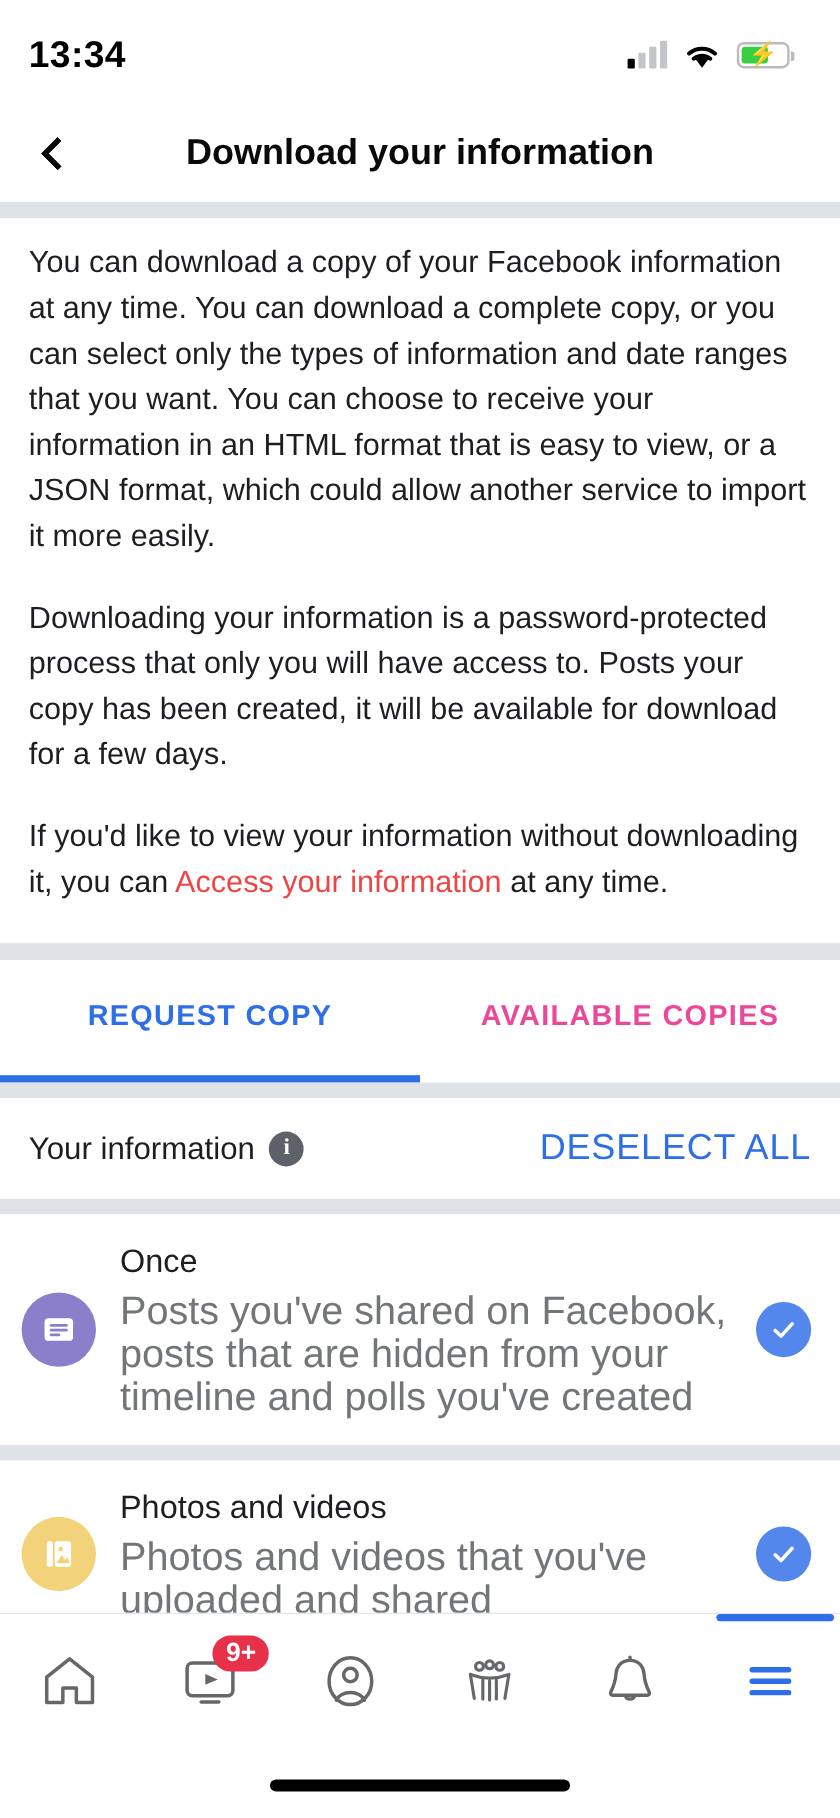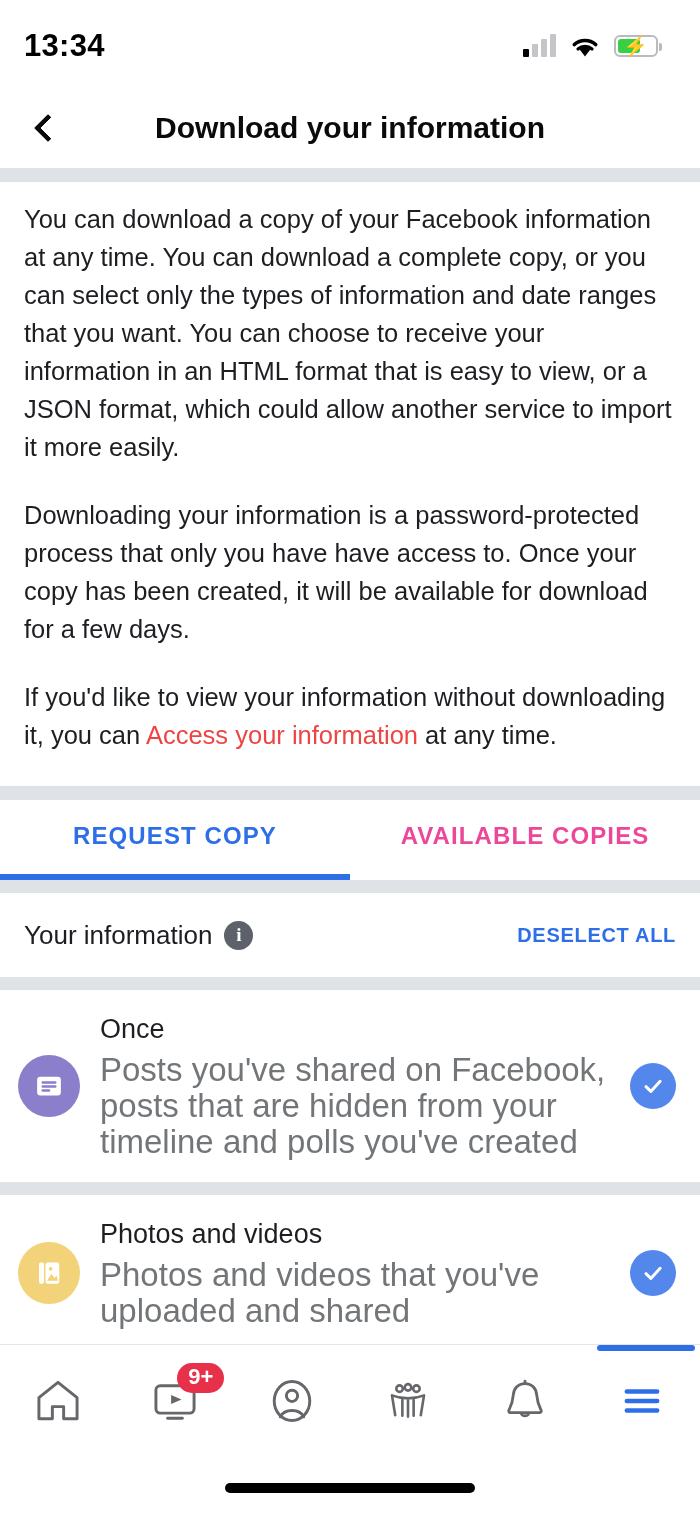--- a/index.html
+++ b/index.html
@@ -125,21 +125,21 @@
     line-height: 38px;
     color: #1c1e21;
     margin-bottom: 30px;
   }
   .intro p:last-child { margin-bottom: 8px; }
   .link { color: #ef4444; }
 
   
   .tabs {
     display: flex;
-    height: 80px;
+    height: 102px;
     background: #fff;
     position: relative;
   }
   .tab {
     flex: 1;
     display: flex; align-items: center; justify-content: center;
     font-size: 24px;
     font-weight: bold;
     letter-spacing: 1.1px;
     cursor: pointer;
@@ -168,21 +168,21 @@
   .sh-title { font-size: 26px; color: #1c1e21; }
   .info-icon {
     width: 29px; height: 29px; border-radius: 50%;
     background: #5d6169; color: #fff;
     font-size: 19px; font-weight: bold;
     display: flex; align-items: center; justify-content: center;
     font-family: "Liberation Serif", serif;
     cursor: pointer;
   }
   .deselect {
-    font-size: 20px; font-weight: bold;
+    font-size: 30px; font-weight: normal;
     letter-spacing: 0.7px;
     color: #2e6fe8;
     cursor: pointer;
   }
 
   
   .row {
     background: #fff;
     display: flex;
     align-items: center;
@@ -295,21 +295,21 @@
     <div class="back-btn">
       <div class="back-chevron"></div>
     </div>
     <div class="screen-title">Download your information</div>
   </div>
 
   <div class="gap gap-lg"></div>
 
   <div class="intro">
     <p>You can download a copy of your Facebook information at any time. You can download a complete copy, or you can select only the types of information and date ranges that you want. You can choose to receive your information in an HTML format that is easy to view, or a JSON format, which could allow another service to import it more easily.</p>
-    <p>Downloading your information is a password-protected process that only you have have access to. Once your copy has been created, it will be available for download for a few days.</p>
+    <p>Downloading your information is a password-protected process that only you will have access to. Posts your copy has been created, it will be available for download for a few days.</p>
     <p><span>If you'd like to view your information without downloading it, you can </span><span class="link">Access your information</span><span> at any time.</span></p>
   </div>
 
   <div class="gap gap-lg"></div>
 
   <div class="tabs">
     <div class="tab active">REQUEST COPY</div>
     <div class="tab inactive">AVAILABLE COPIES</div>
     <div class="tab-underline"></div>
   </div>

